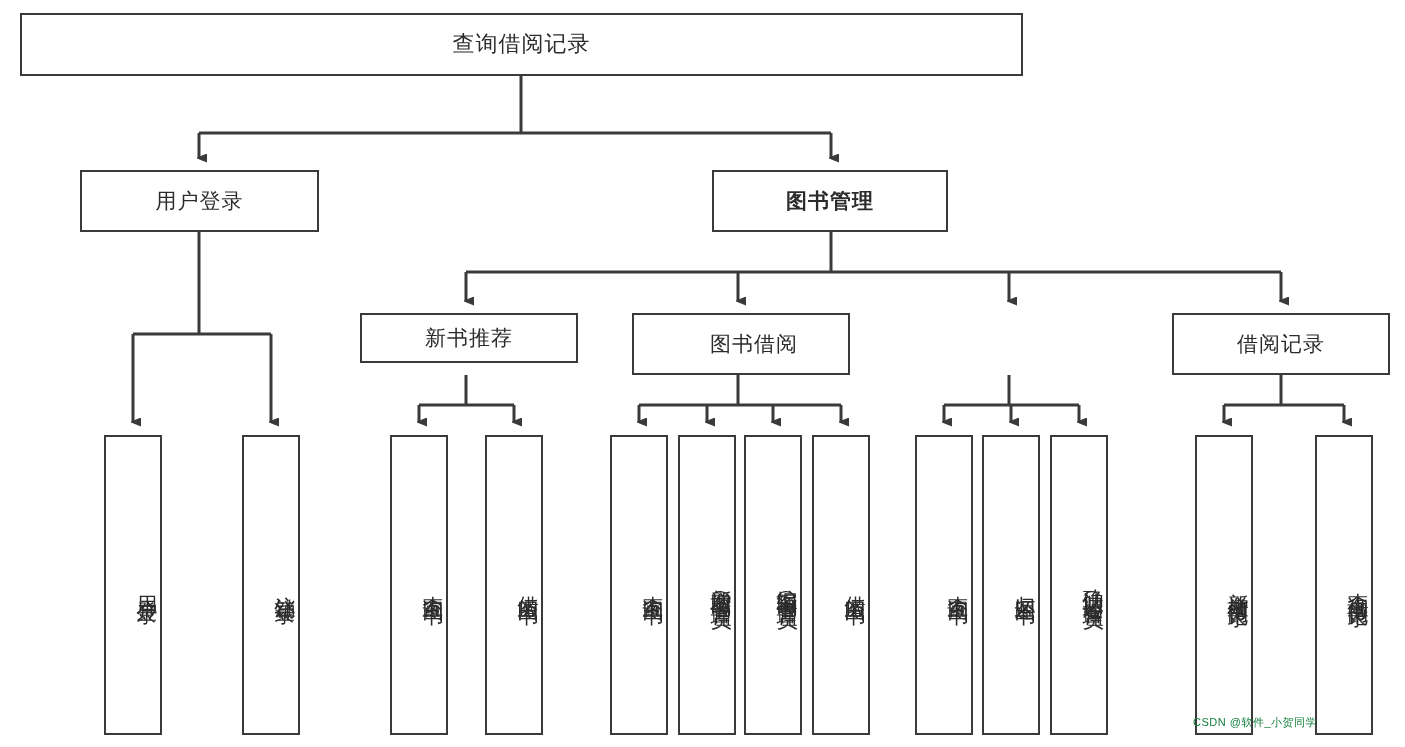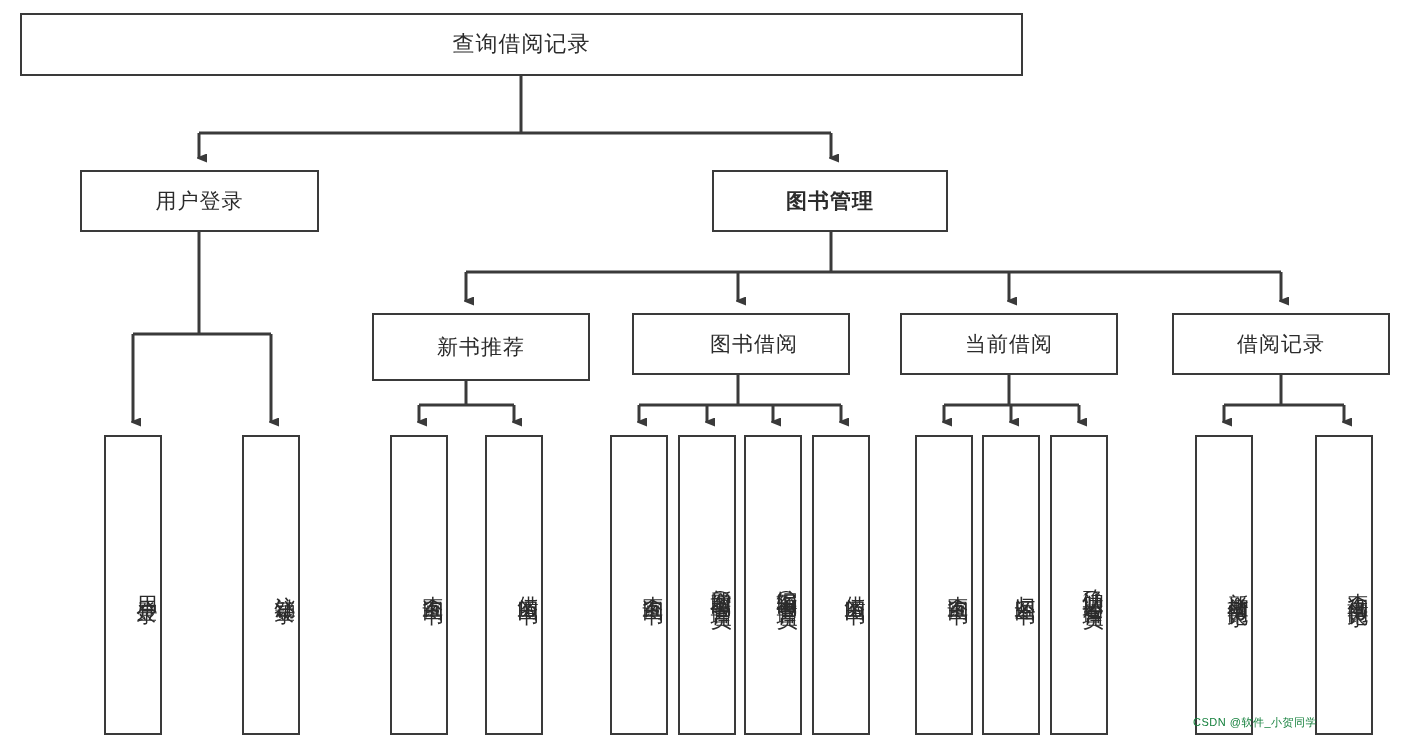--- a/index.html
+++ b/index.html
@@ -124,23 +124,22 @@
       <path d="M1224,405 L1224,422" marker-end="url(#arrow)"></path>
       <path d="M1344,405 L1344,422" marker-end="url(#arrow)"></path>
     </g>
   </svg>
 
   <div class="node node-h node-root" style="left:20px; top:13px; width:1003px; height:63px;">查询借阅记录</div>
 
   <div class="node node-h" style="left:80px; top:170px; width:239px; height:62px;">用户登录</div>
   <div class="node node-h" style="left:712px; top:170px; width:236px; height:62px;font-weight:bold;">图书管理</div>
 
-  <div class="node node-h" style="left:372px; top:313px; width:218px; height:68px;">新书推荐</div>
+  <div class="node node-h" style="left:360px; top:313px; width:218px; height:50px;">新书推荐</div>
   <div class="node node-h" style="left:632px; top:313px; width:218px; height:62px;padding-left:32px;">图书借阅</div>
-  <div class="node node-h" style="left:900px; top:313px; width:218px; height:62px;">当前借阅</div>
   <div class="node node-h" style="left:1172px; top:313px; width:218px; height:62px;">借阅记录</div>
 
   <div class="node node-v" style="left:104px; top:435px; width:58px; height:300px;">
     <span class="vlabel">用户登录</span>
   </div>
   <div class="node node-v" style="left:242px; top:435px; width:58px; height:300px;">
     <span class="vlabel">注销登录</span>
   </div>
 
   <div class="node node-v" style="left:390px; top:435px; width:58px; height:300px;">

